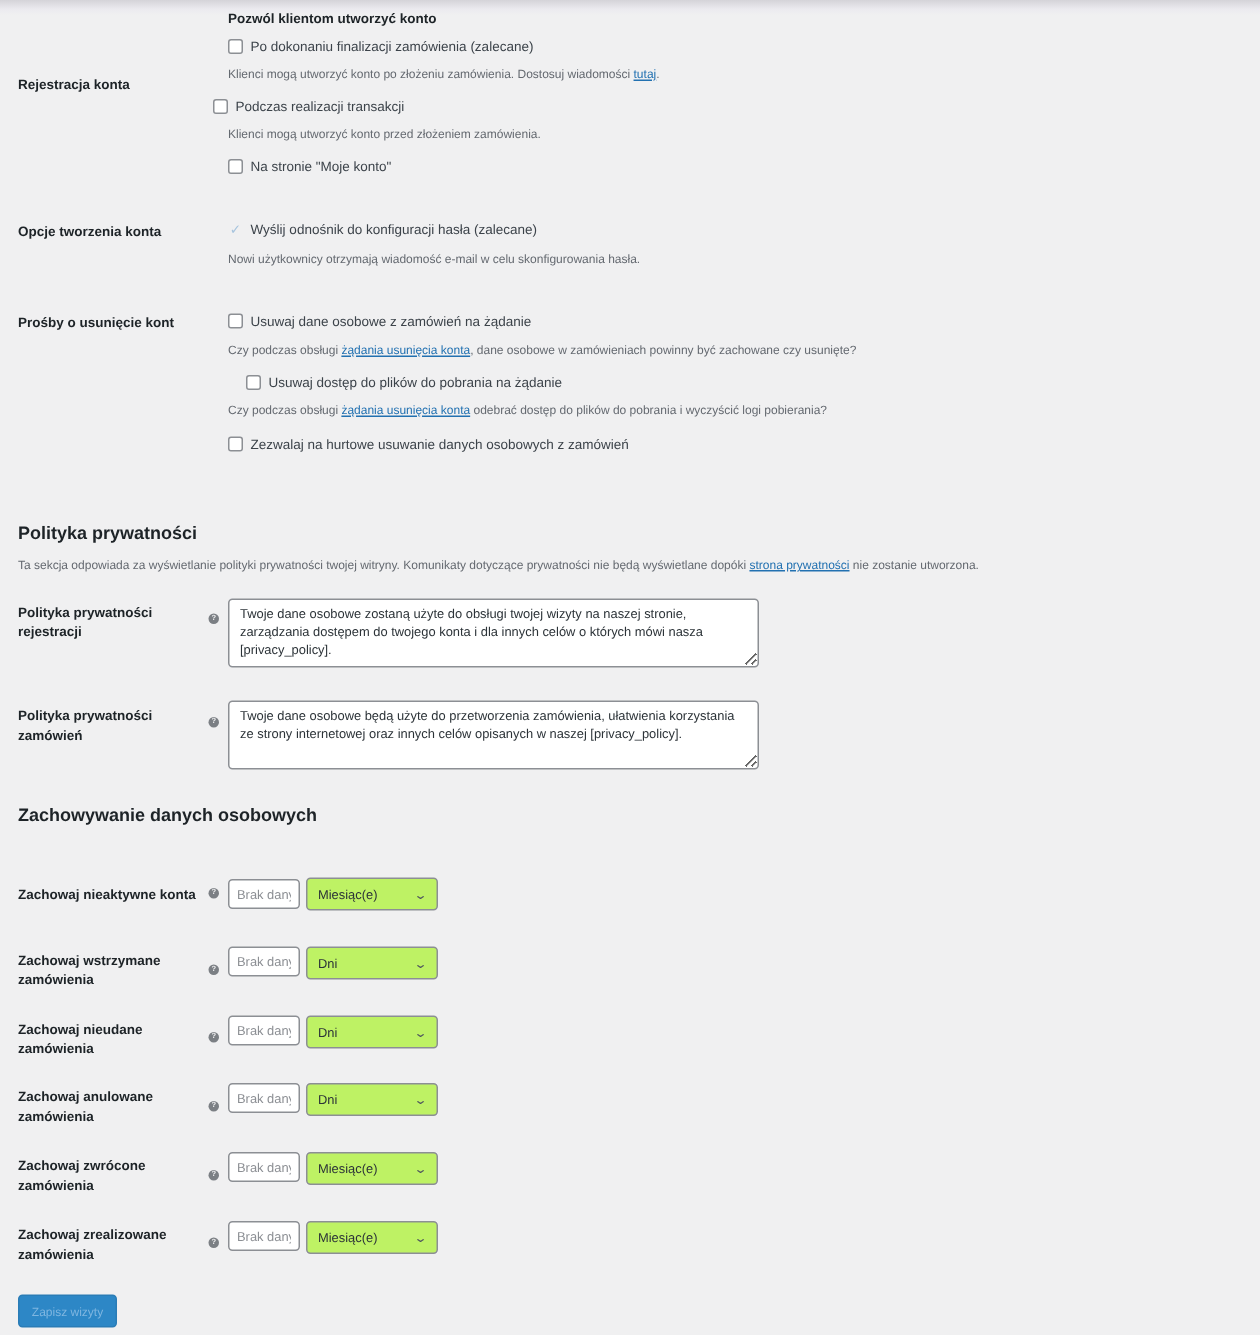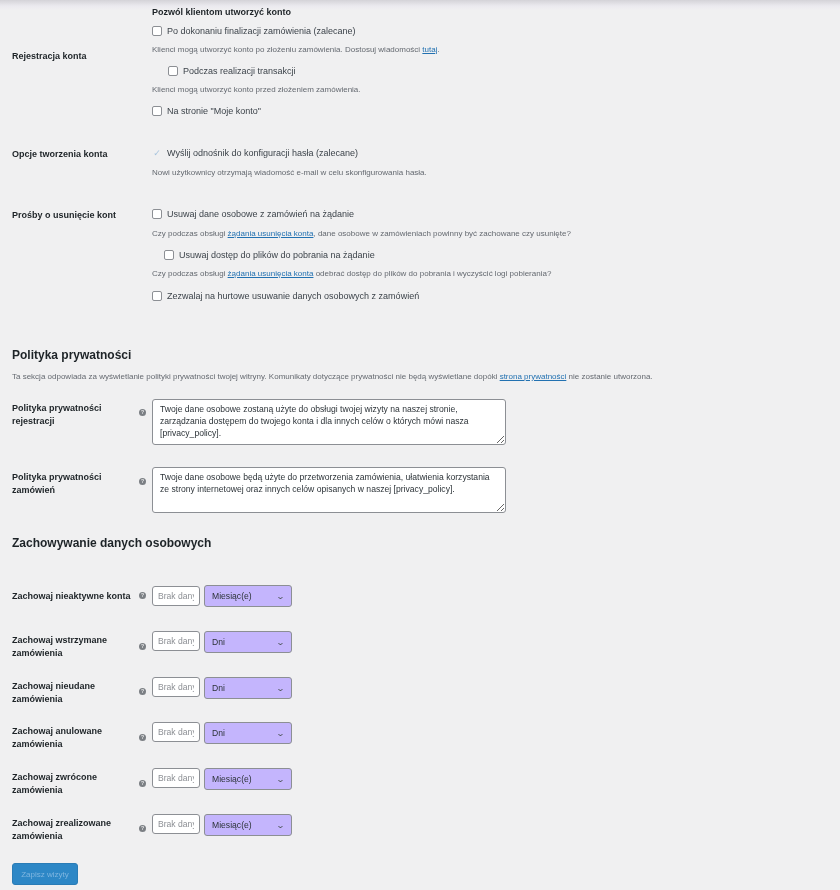--- a/index.html
+++ b/index.html
@@ -41,21 +41,21 @@
       color: #2c3338; resize: both; overflow: hidden;
       font-family: "Liberation Sans", "DejaVu Sans", sans-serif;
     }
     .num {
       width: 48px; height: 20px; background: #fff; border: 1px solid #8c8f94;
       border-radius: 3px; font-size: 8.6px; padding: 0 5px; color: #8c8f94;
       font-family: "Liberation Sans", "DejaVu Sans", sans-serif;
     }
     .num::placeholder { color: #8c8f94; }
     .sel {
-      width: 88px; height: 22px; background: #c4b5fd; border: 1px solid #8c8f94;
+      width: 88px; height: 22px; background: #bef264; border: 1px solid #8c8f94;
       border-radius: 3px; font-size: 8.6px; padding: 0 7px; color: #2c3338;
       display: flex; align-items: center; justify-content: space-between;
     }
     .chev { font-size: 8px; color: #50575e; transform: scaleX(1.4); }
     .btn {
       background: #2d87c6; color: #7fb6e0; font-size: 8px; border-radius: 3px;
       width: 66px; height: 22px; display: flex; align-items: center; justify-content: center;
       border: 1px solid #2a7cb6;
     }
   </style>
@@ -69,21 +69,21 @@
   <div class="abs legend" style="left:152px;top:7px;">Pozwól klientom utworzyć konto</div>
 
   <label class="abs cb-row" style="left:152px;top:26px;">
     <span class="cb"></span>
     <span>Po dokonaniu finalizacji zamówienia (zalecane)</span>
   </label>
   <div class="abs desc" style="left:152px;top:45px;">
     <span>Klienci mogą utworzyć konto po złożeniu zamówienia. Dostosuj wiadomości </span><a class="link">tutaj</a><span>.</span>
   </div>
 
-  <label class="abs cb-row" style="left:168px;top:66px;">
+  <label class="abs cb-row" style="left:142px;top:66px;">
     <span class="cb"></span>
     <span>Podczas realizacji transakcji</span>
   </label>
   <div class="abs desc" style="left:152px;top:85px;">Klienci mogą utworzyć konto przed złożeniem zamówienia.</div>
 
   <label class="abs cb-row" style="left:152px;top:106px;">
     <span class="cb"></span>
     <span>Na stronie "Moje konto"</span>
   </label>
 

